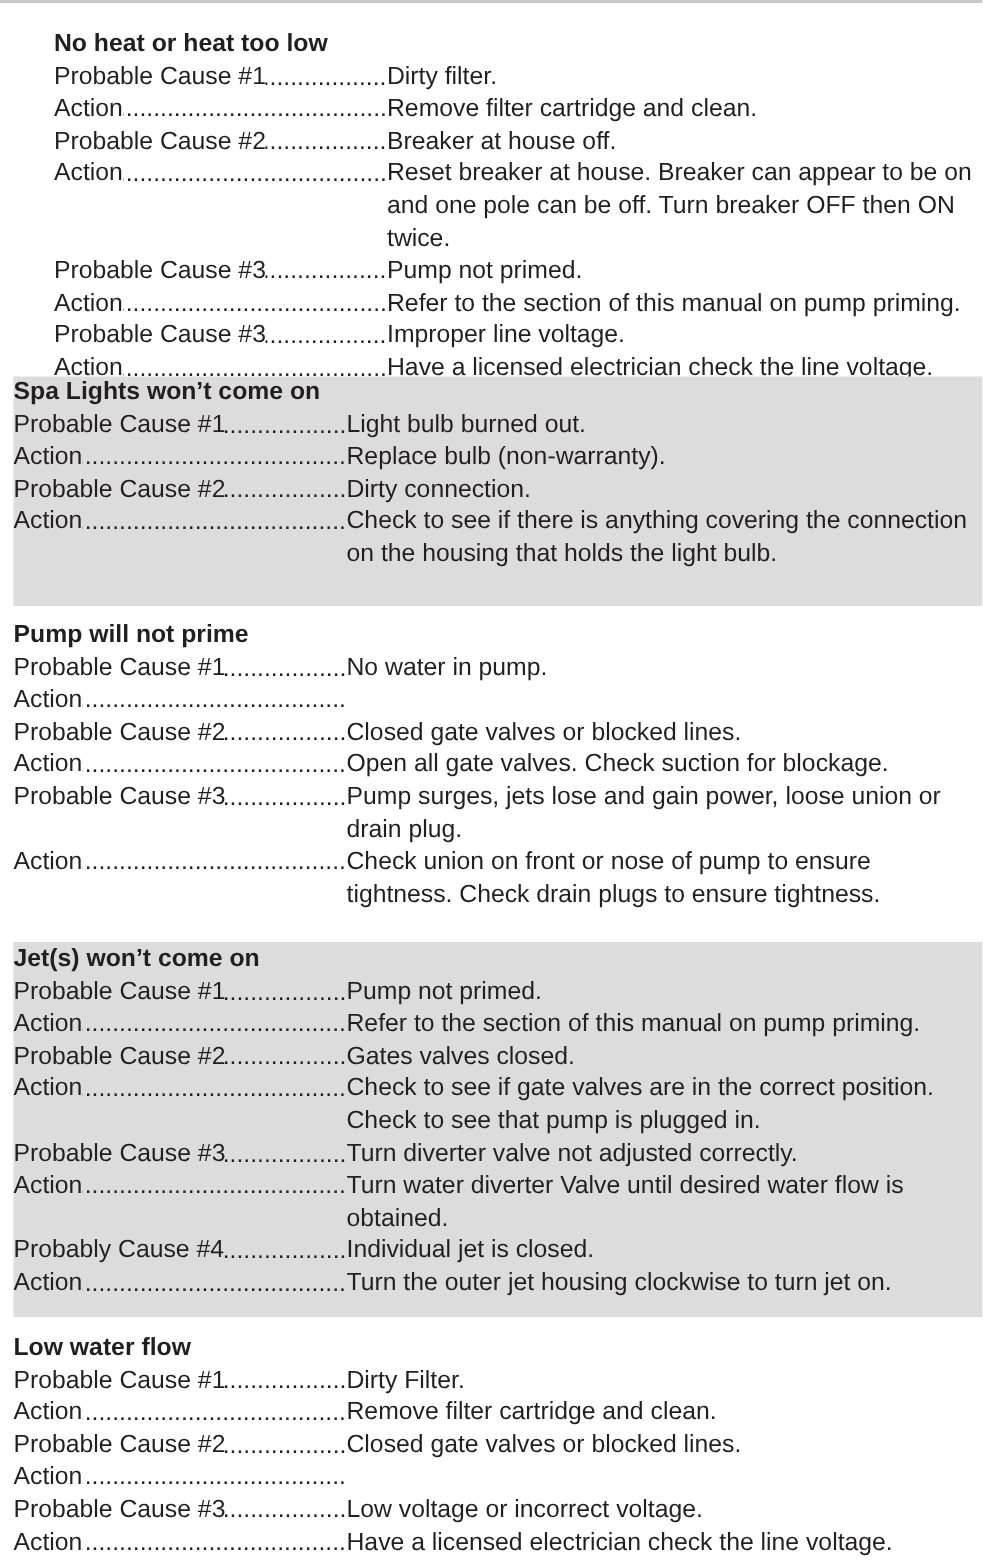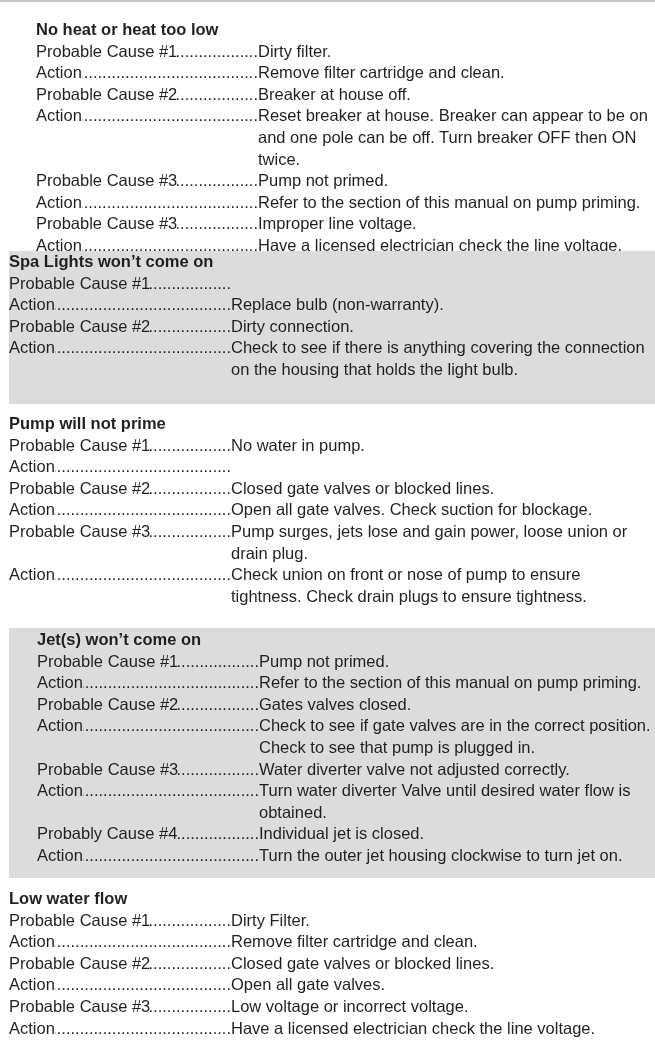--- a/index.html
+++ b/index.html
@@ -103,20 +103,21 @@
 
 <div class="section shaded" id="s1" style="top:251px;height:153px;">
   <div class="title">Spa Lights won’t come on</div>
 <div class="row">
       <div class="label">
         <div class="label-inner">
           <span class="lt">Probable Cause #1</span>
           <span class="ld">................................................................................</span>
         </div>
       </div>
+      <div class="value">Light bulb burned out.</div>
     </div>
     <div class="row">
       <div class="label">
         <div class="label-inner">
           <span class="lt">Action</span>
           <span class="ld">................................................................................</span>
         </div>
       </div>
       <div class="value">Replace bulb (non-warranty).</div>
     </div>
@@ -190,21 +191,21 @@
       <div class="label">
         <div class="label-inner">
           <span class="lt">Action</span>
           <span class="ld">................................................................................</span>
         </div>
       </div>
       <div class="value">Check union on front or nose of pump to ensure tightness. Check drain plugs to ensure tightness.</div>
     </div>
   </div>
 
-<div class="section shaded" id="s3" style="top:628px;height:250px;padding-top:1px;padding-left:28px;">
+<div class="section shaded" id="s3" style="top:628px;height:250px;padding-top:1px;">
   <div class="title">Jet(s) won’t come on</div>
 <div class="row">
       <div class="label">
         <div class="label-inner">
           <span class="lt">Probable Cause #1</span>
           <span class="ld">................................................................................</span>
         </div>
       </div>
       <div class="value">Pump not primed.</div>
     </div>
@@ -235,21 +236,21 @@
       </div>
       <div class="value">Check to see if gate valves are in the correct position. Check to see that pump is plugged in.</div>
     </div>
     <div class="row">
       <div class="label">
         <div class="label-inner">
           <span class="lt">Probable Cause #3</span>
           <span class="ld">................................................................................</span>
         </div>
       </div>
-      <div class="value">Water diverter valve not adjusted correctly.</div>
+      <div class="value">Turn diverter valve not adjusted correctly.</div>
     </div>
     <div class="row">
       <div class="label">
         <div class="label-inner">
           <span class="lt">Action</span>
           <span class="ld">................................................................................</span>
         </div>
       </div>
       <div class="value">Turn water diverter Valve until desired water flow is obtained.</div>
     </div>
@@ -302,21 +303,20 @@
       </div>
       <div class="value">Closed gate valves or blocked lines.</div>
     </div>
     <div class="row">
       <div class="label">
         <div class="label-inner">
           <span class="lt">Action</span>
           <span class="ld">................................................................................</span>
         </div>
       </div>
-      <div class="value">Open all gate valves.</div>
     </div>
     <div class="row">
       <div class="label">
         <div class="label-inner">
           <span class="lt">Probable Cause #3</span>
           <span class="ld">................................................................................</span>
         </div>
       </div>
       <div class="value">Low voltage or incorrect voltage.</div>
     </div>

